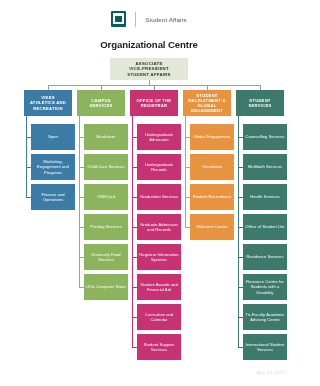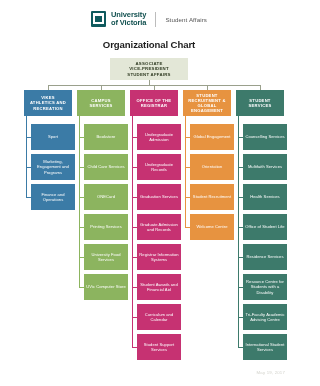--- a/index.html
+++ b/index.html
@@ -91,29 +91,25 @@
     font-size:4.3px;
     color:#d2d2cb;
     letter-spacing:0.2px;
   }
 </style>
 </head>
 <body>
 
 <div class="brand">
   <div class="crest"></div>
-  <div class="brand-wordmark">
-    <div>University</div>
-    <div>of Victoria</div>
-  </div>
   <div class="brand-div"></div>
   <div class="brand-unit">Student Affairs</div>
 </div>
 
-<div class="page-title">Organizational Chart</div>
+<div class="page-title">Organizational Centre</div>
 
 <div class="chart" id="chart">
     <div class="node root" style="left: 110px; top: 58px; width: 78px; height: 22px; flex-direction: column;">
       <span style="display: block;">ASSOCIATE</span>
       <span style="display: block;">VICE-PRESIDENT</span>
       <span style="display: block;">STUDENT AFFAIRS</span>
     </div>
     <div class="line" style="left: 149px; top: 80px; width: 1px; height: 5px; background: rgb(154, 160, 140);"></div>
     <div class="line" style="left: 48px; top: 85px; width: 212px; height: 1px; background: rgb(154, 160, 140);"></div>
     <div class="line" style="left: 48px; top: 85px; width: 1px; height: 5px; background: rgb(154, 160, 140);"></div>

